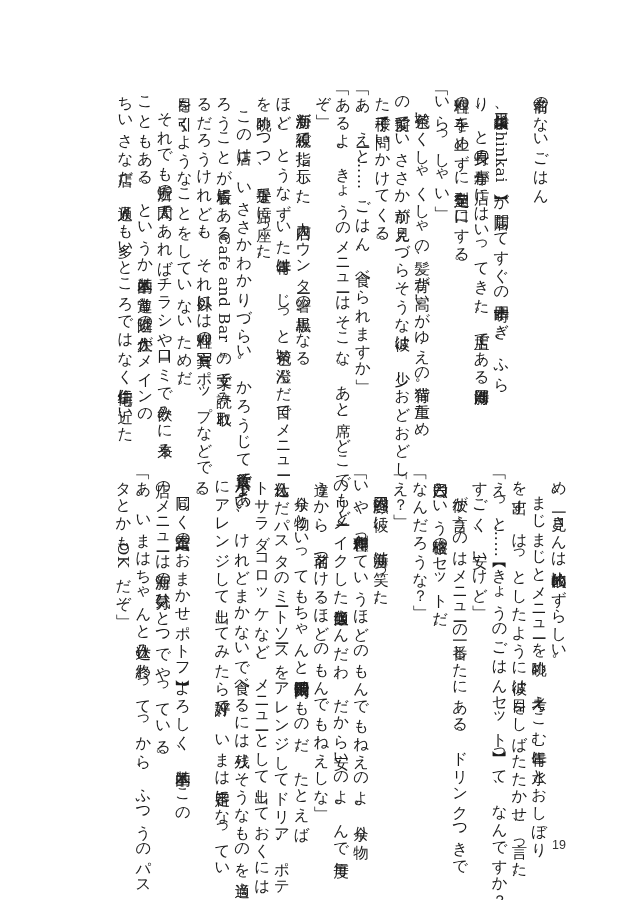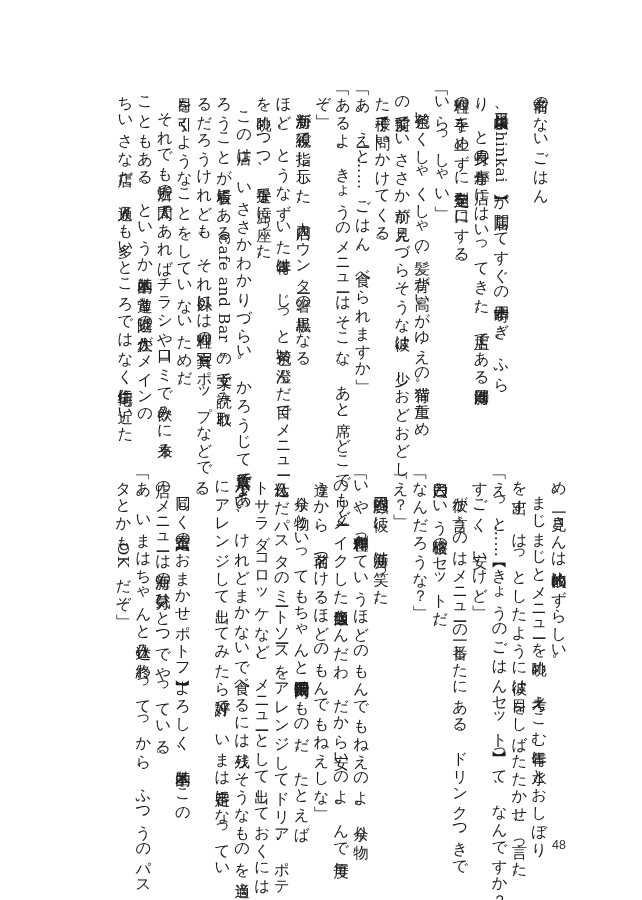--- a/index.html
+++ b/index.html
@@ -77,14 +77,14 @@
     <span class="line">トサラダコロッケなど、メニューとして出しておくには量が</span>
     <span class="line">少ない、けれどまかないで食べるには残りそうなものを適当</span>
     <span class="line">にアレンジして出してみたら好評で、いまは定番になってい</span>
     <span class="line">る。</span>
     <span class="line indent">同じく定番の【おまかせポトフ】よろしく、基本的にこの</span>
     <span class="line">店のメニューは新海の気分ひとつでやっている。</span>
     <span class="line">「あ、いまはちゃんと仕込み終わってっから、ふつうのパス</span>
     <span class="line">タとかもOKだぞ」</span>
   </div>
 
-  <div class="page-number">48</div>
+  <div class="page-number">19</div>
 </div>
 
 </body></html>

